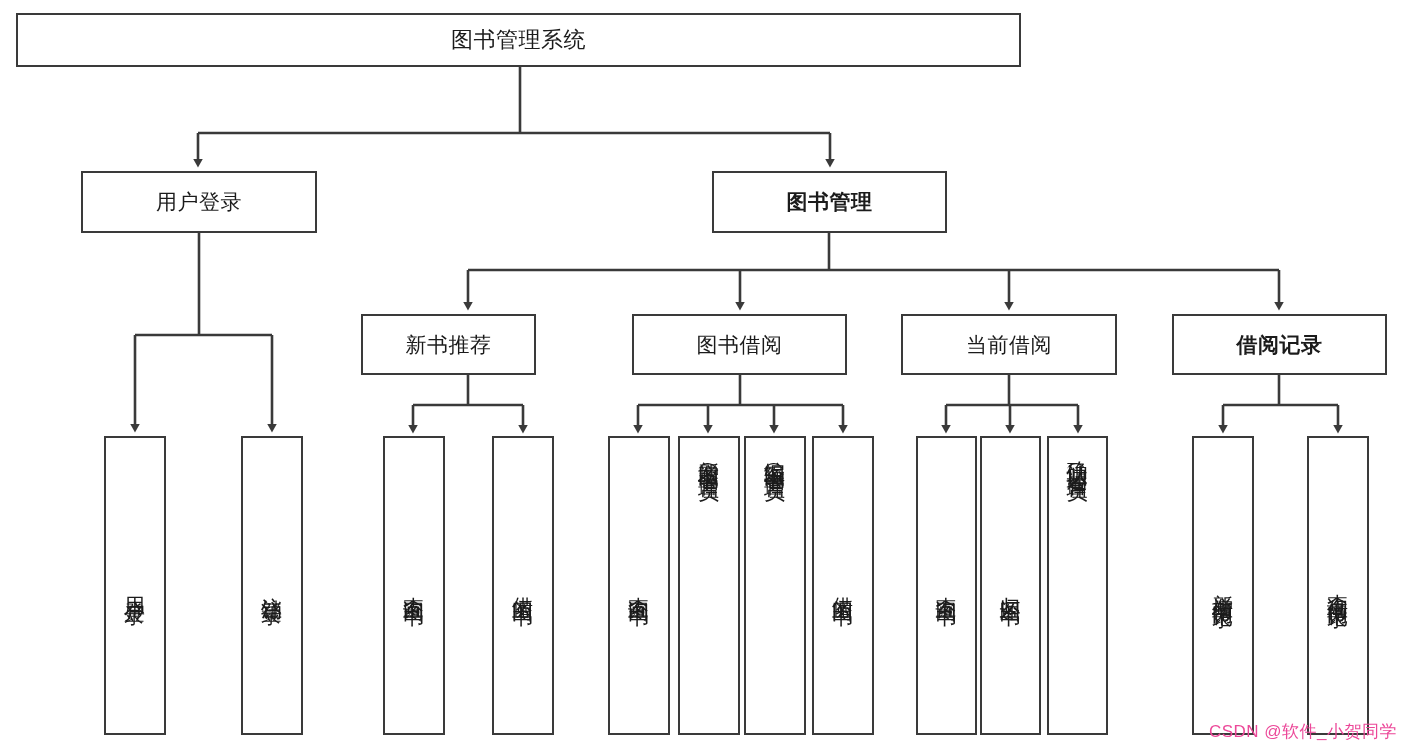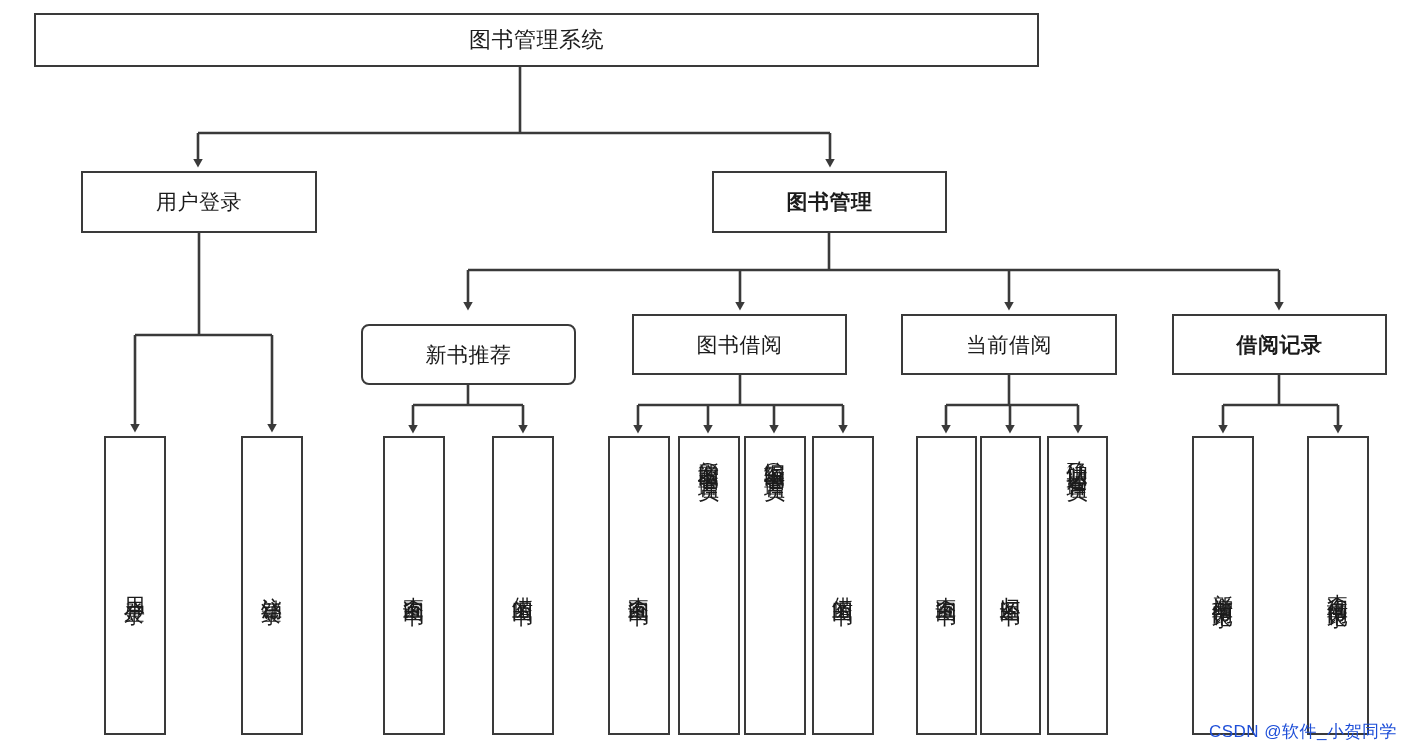--- a/index.html
+++ b/index.html
@@ -64,21 +64,21 @@
   }
   .node.v.centered {
     align-items: center;
     padding-top: 0;
   }
   .watermark {
     position: absolute;
     right: 8px;
     bottom: 4px;
     font-size: 17px;
-    color: #1d4ed8;
+    color: #ec4899;
     letter-spacing: 0.5px;
     white-space: nowrap;
   }
 </style>
 </head>
 <body>
 
 <div id="canvas">
 
   <svg id="wires" viewBox="0 0 1405 747" xmlns="http://www.w3.org/2000/svg">
@@ -127,32 +127,32 @@
       <path d="M1010,405 L1010,426" marker-end="url(#arrow)"></path>
       <path d="M1078,405 L1078,426" marker-end="url(#arrow)"></path>
 
       <path d="M1279,375 L1279,405"></path>
       <path d="M1223,405 L1338,405"></path>
       <path d="M1223,405 L1223,426" marker-end="url(#arrow)"></path>
       <path d="M1338,405 L1338,426" marker-end="url(#arrow)"></path>
     </g>
   </svg>
 
-  <div class="node h root" style="left:34px; top:13px; width:1005px; height:54px;">
+  <div class="node h root" style="left:16px; top:13px; width:1005px; height:54px;">
     <span class="label">图书管理系统</span>
   </div>
 
   <div class="node h" style="left:81px; top:171px; width:236px; height:62px;">
     <span class="label">用户登录</span>
   </div>
   <div class="node h" style="left:712px; top:171px; width:235px; height:62px;font-weight:bold;">
     <span class="label">图书管理</span>
   </div>
 
-  <div class="node h" style="left:361px; top:324px; width:215px; height:61px;border-radius:8px;">
+  <div class="node h" style="left:361px; top:314px; width:175px; height:61px;">
     <span class="label">新书推荐</span>
   </div>
   <div class="node h" style="left:632px; top:314px; width:215px; height:61px;">
     <span class="label">图书借阅</span>
   </div>
   <div class="node h" style="left:901px; top:314px; width:216px; height:61px;">
     <span class="label">当前借阅</span>
   </div>
   <div class="node h" style="left:1172px; top:314px; width:215px; height:61px;font-weight:bold;">
     <span class="label">借阅记录</span>

